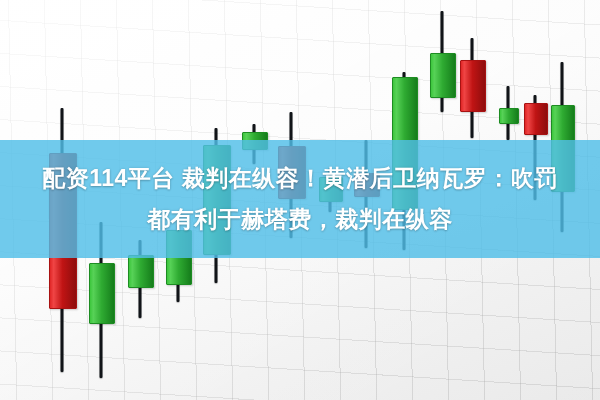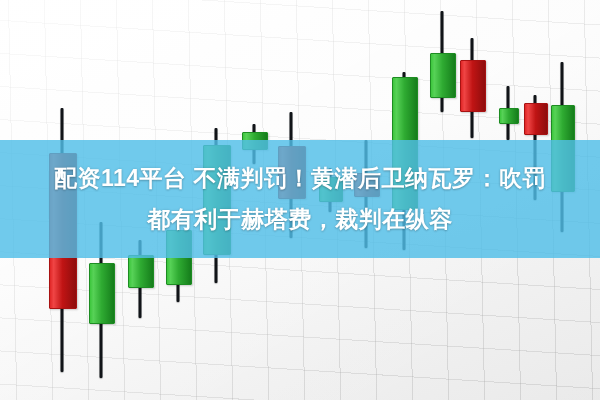--- a/index.html
+++ b/index.html
@@ -147,17 +147,17 @@
       </div>
       <div class="candle" style="left: 551px; top: 62px; width: 22px; height: 170px;">
         <div class="wick" style="top: 0px; height: 170px;"></div>
         <div class="body up" style="top: 43px; height: 85px;"></div>
       </div>
     </div>
 
   <div class="band" id="band" style="top: 140px; height: 118px; background: rgb(80, 190, 232); opacity: 0.82;"></div>
 
   <div class="headline" id="headline" style="top: 158px; color: rgb(255, 255, 255);">
-    <span class="l1">配资114平台 不满判罚！黄潜后卫纳瓦罗：吹罚</span>
+    <span class="l1">配资114平台 裁判在纵容！黄潜后卫纳瓦罗：吹罚</span>
     <span class="l2">都有利于赫塔费，裁判在纵容</span>
   </div>
 
 </div>
 
 </body></html>

